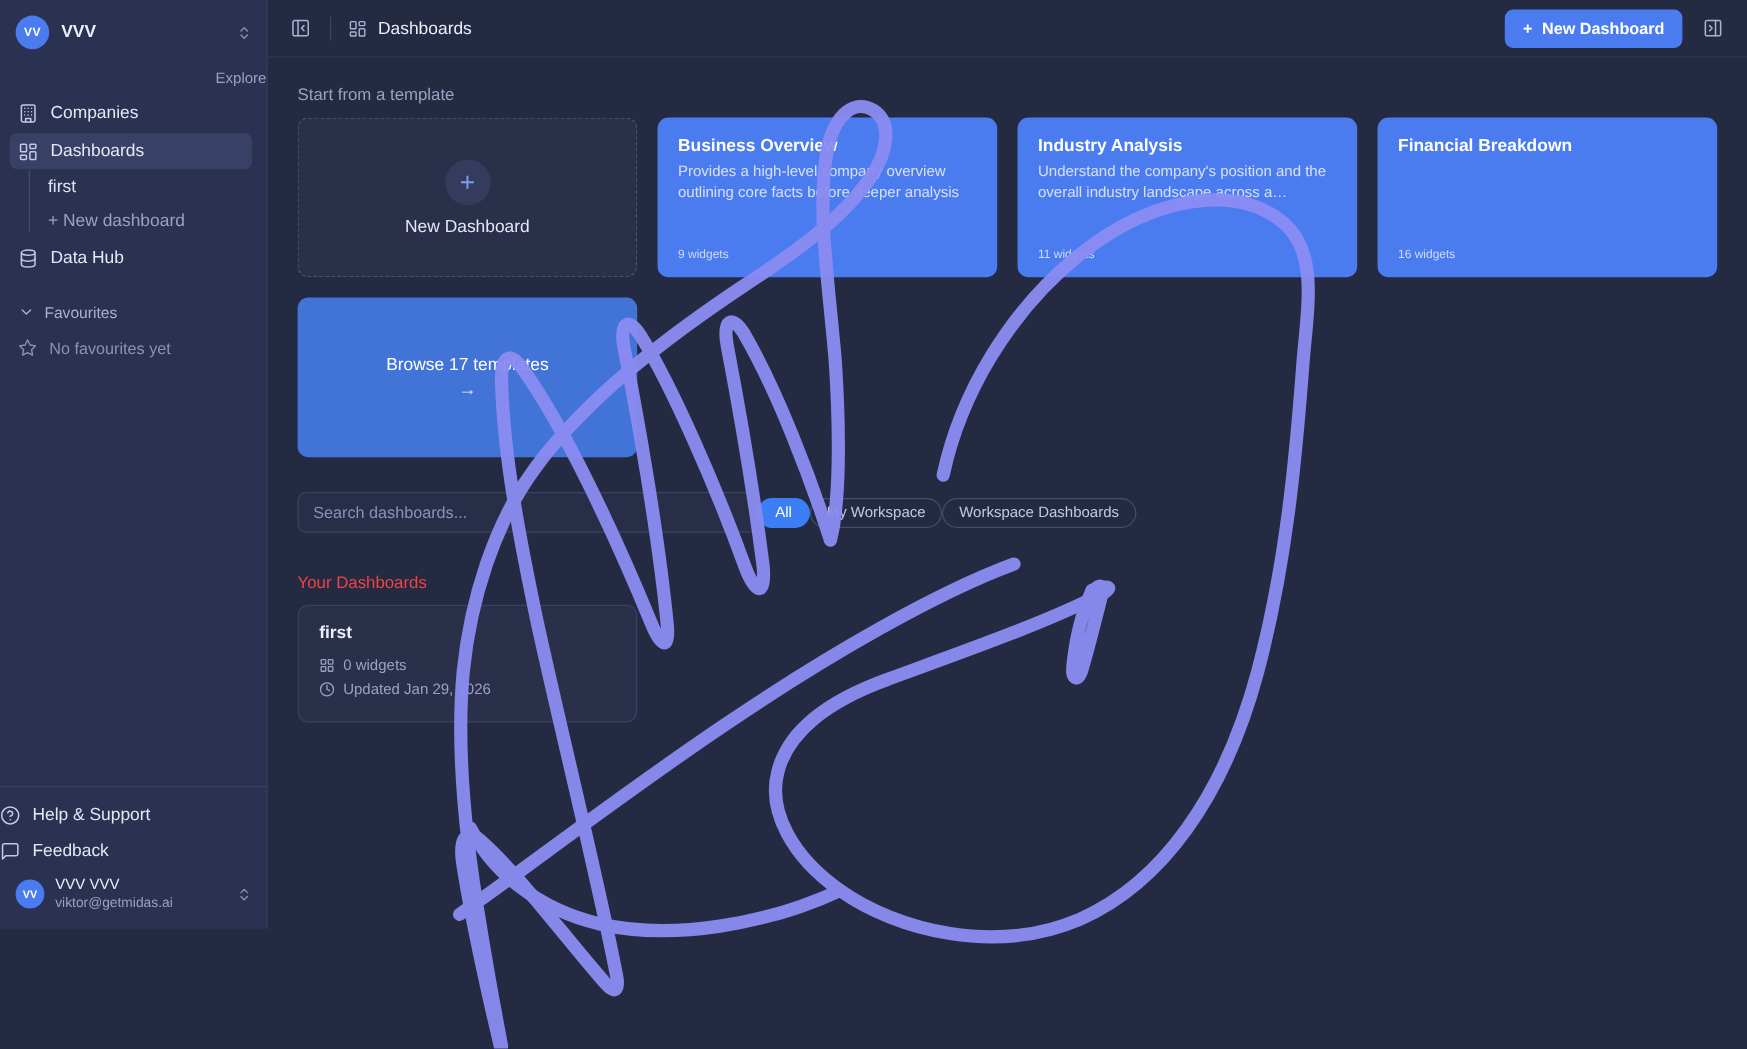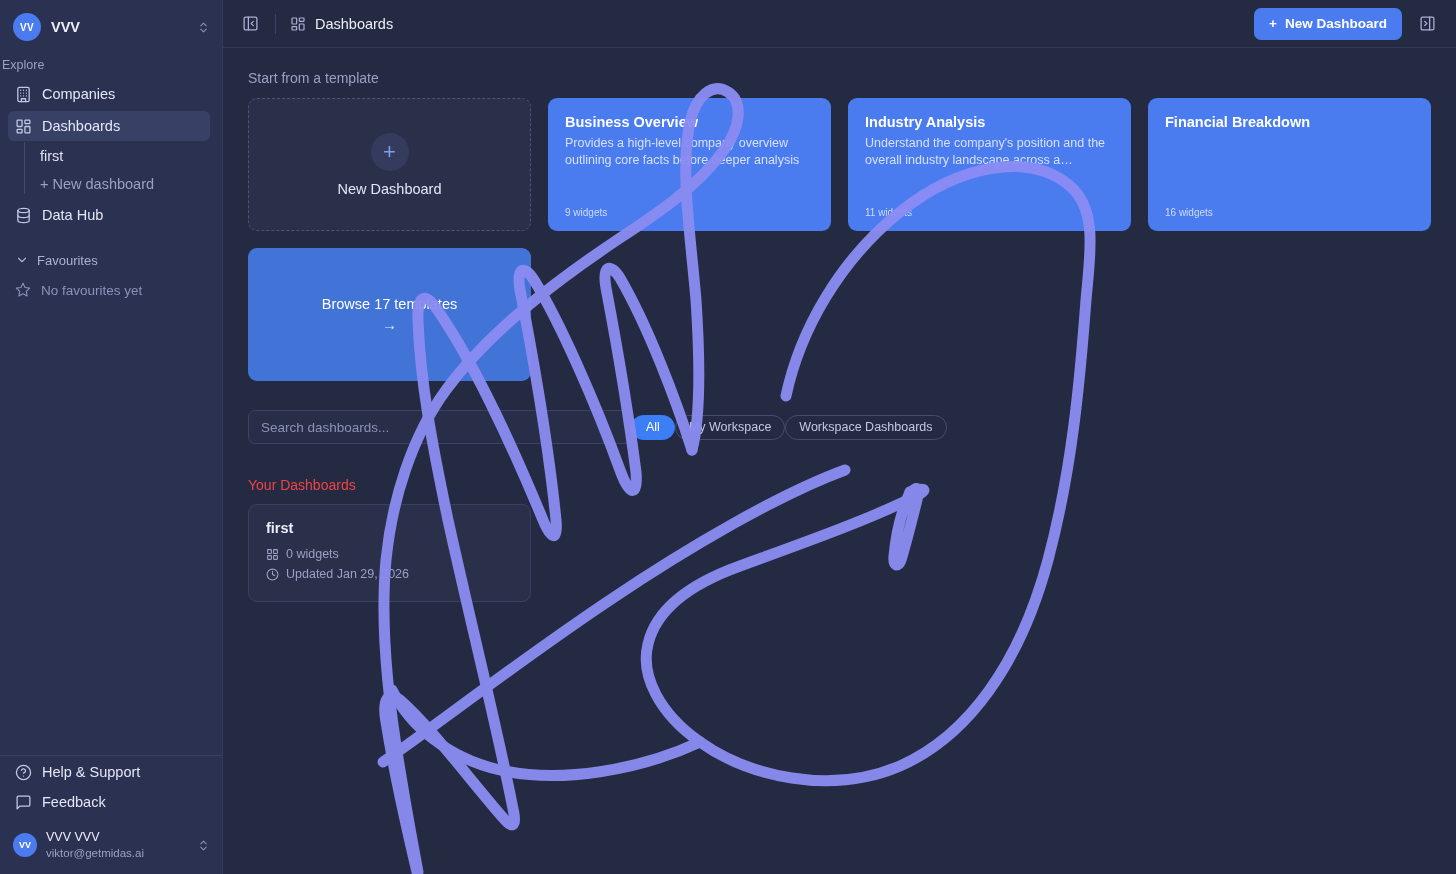--- a/index.html
+++ b/index.html
@@ -6,21 +6,21 @@
   html, body {
     width: 1456px; height: 874px;
     background: #242a42;
     font-family: "Liberation Sans", sans-serif;
     overflow: hidden;
   }
   #app { position: relative; width: 1456px; height: 874px; display: flex; }
 
   
   #sidebar {
-    width: 223px; height: 874px;
+    width: 223px; height: 774px;
     background: #2b3150;
     border-right: 1px solid #363c5c;
     display: flex; flex-direction: column;
     flex-shrink: 0;
     position: relative;
   }
   .ws-header {
     display: flex; align-items: center; gap: 10px;
     padding: 12px 12px 10px 13px;
     height: 52px;
@@ -31,20 +31,21 @@
     font-size: 10px; font-weight: 700; letter-spacing: .3px;
     display: flex; align-items: center; justify-content: center;
     flex-shrink: 0;
   }
   .ws-name { font-size: 14.5px; font-weight: 700; color: #eceefb; flex: 1; }
   .ws-chevrons { color: #8b92b8; display: flex; align-items: center; }
 
   .nav-section-label {
     font-size: 12.5px; color: #9aa1c4;
     padding: 6px 0 6px 2px;
+    text-align: right;
   }
   .nav-item {
     display: flex; align-items: center; gap: 10px;
     height: 30px; margin: 1px 12px 1px 8px;
     padding: 0 8px 0 7px; border-radius: 6px;
     color: #e4e7f7; font-size: 14.5px;
     cursor: pointer; position: relative;
   }
   .nav-item .nic { width: 17px; height: 17px; flex-shrink: 0; color: #c3c9e4; display:flex; align-items:center; }
   .nav-item.active { background: #394066; }
@@ -68,22 +69,22 @@
   }
   .empty-row {
     display: flex; align-items: center; gap: 10px;
     padding-left: 15px; height: 30px;
     font-size: 13.5px; color: #8b92b8;
   }
 
   .sidebar-spacer { flex: 1; }
   .sidebar-foot { border-top: 1px solid #3a4063; padding: 8px 0 6px 0; }
   .foot-item {
-    display: flex; align-items: flex-start; gap: 10px;
-    height: 30px; padding-left: 15px;
+    display: flex; align-items: center; gap: 10px;
+    height: 30px; 
     font-size: 14.5px; color: #e4e7f7; cursor: pointer;
   }
   .user-row {
     display: flex; align-items: center; gap: 9px;
     padding: 6px 12px 8px 13px; cursor: pointer;
   }
   .user-avatar {
     width: 24px; height: 24px; border-radius: 50%;
     background: #4a7cf0; color: #fff; font-size: 9px; font-weight: 700;
     display: flex; align-items: center; justify-content: center; flex-shrink: 0;

